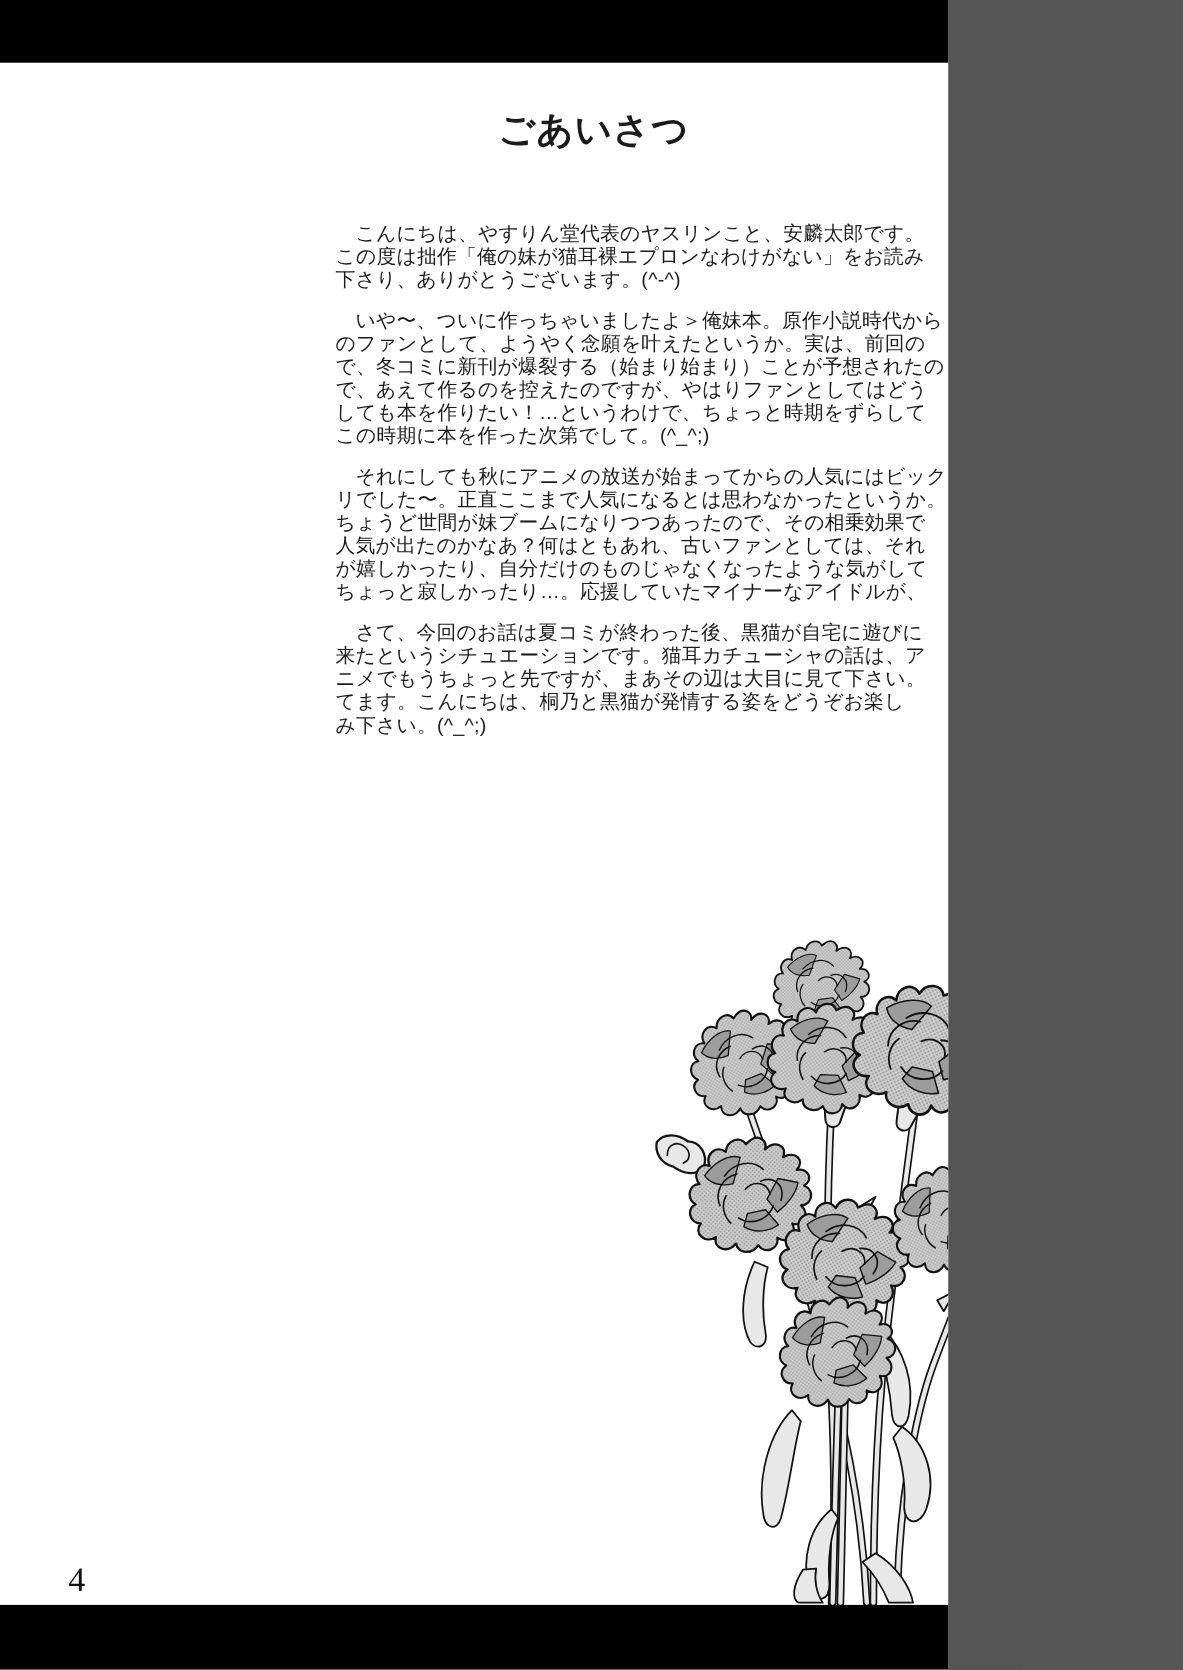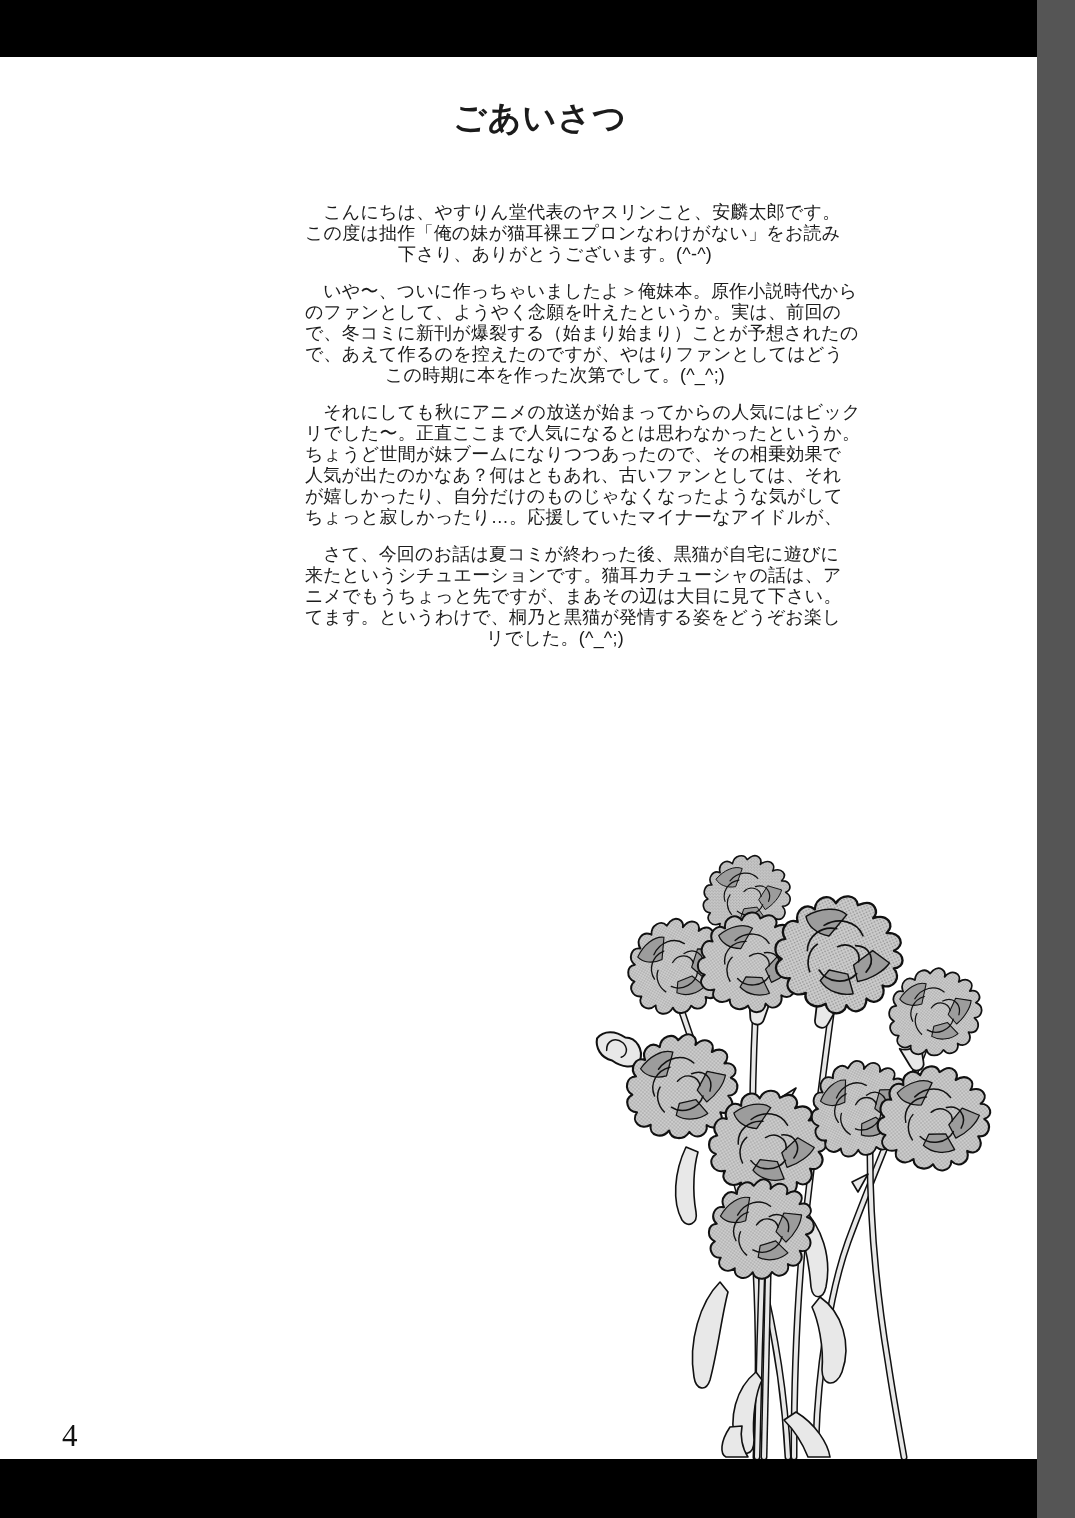--- a/index.html
+++ b/index.html
@@ -1,36 +1,36 @@
 <!DOCTYPE html>
 <html style="--scan-border: #000000; --paper: #ffffff; --text: #1b1b1b; --line-art: #111111; --petal-tone: #b5b5b5; --petal-shadow: #9c9c9c; --foliage-light: #e8e8e8;"><head>
 <meta charset="utf-8">
 <style>
   html,body{margin:0;padding:0;background:#555;}
   .page{
     position:relative;
-    width:1037px;height:1518px;
+    width:862px;height:1518px;
     background:var(--paper,#fff);
     overflow:hidden;
     font-family:"Liberation Sans","DejaVu Sans",sans-serif;
     color:var(--text,#1b1b1b);
   }
   .scan-bar{position:absolute;left:0;width:1075px;background:var(--scan-border,#000);}
   .scan-bar.top{top:0;height:57px;}
   .scan-bar.bottom{top:1459px;height:59px;}
   .title{
     position:absolute;left:280px;top:96px;width:520px;
     margin:0;text-align:center;
     font-size:33px;font-weight:700;letter-spacing:1px;
   }
   .body-text{
     position:absolute;left:305px;top:202px;width:500px;
     font-size:18px;line-height:21px;
   }
-  .para{margin:0 0 16px 0;text-align:center;}
+  .para{margin:0 0 16px 0;}
   .line{white-space:pre;letter-spacing:0.2px;}
   .page-number{
     position:absolute;left:62px;top:1418px;
     font-family:"Liberation Serif","DejaVu Serif",serif;
     font-size:31px;color:#111;
   }
   .flowers{position:absolute;left:570px;top:852px;width:440px;height:607px;}
   
   .petal-outer{fill:url(#ht4);stroke:var(--line-art,#111);stroke-width:2;stroke-linejoin:round;}
   .petal-shade{fill:var(--petal-shadow,#9c9c9c);stroke:var(--line-art,#111);stroke-width:1.2;stroke-linejoin:round;}
@@ -54,36 +54,37 @@
       <div class="para">
         <div class="line">　こんにちは、やすりん堂代表のヤスリンこと、安麟太郎です。</div>
         <div class="line">この度は拙作「俺の妹が猫耳裸エプロンなわけがない」をお読み</div>
         <div class="line">下さり、ありがとうございます。(^-^)</div>
       </div>
       <div class="para">
         <div class="line">　いや〜、ついに作っちゃいましたよ＞俺妹本。原作小説時代から</div>
         <div class="line">のファンとして、ようやく念願を叶えたというか。実は、前回の</div>
         <div class="line">で、冬コミに新刊が爆裂する（始まり始まり）ことが予想されたの</div>
         <div class="line">で、あえて作るのを控えたのですが、やはりファンとしてはどう</div>
+        <div class="line">しても本を作りたい！…というわけで、ちょっと時期をずらして</div>
         <div class="line">この時期に本を作った次第でして。(^_^;)</div>
       </div>
       <div class="para">
         <div class="line">　それにしても秋にアニメの放送が始まってからの人気にはビック</div>
         <div class="line">リでした〜。正直ここまで人気になるとは思わなかったというか。</div>
         <div class="line">ちょうど世間が妹ブームになりつつあったので、その相乗効果で</div>
         <div class="line">人気が出たのかなあ？何はともあれ、古いファンとしては、それ</div>
         <div class="line">が嬉しかったり、自分だけのものじゃなくなったような気がして</div>
         <div class="line">ちょっと寂しかったり…。応援していたマイナーなアイドルが、</div>
       </div>
       <div class="para">
         <div class="line">　さて、今回のお話は夏コミが終わった後、黒猫が自宅に遊びに</div>
         <div class="line">来たというシチュエーションです。猫耳カチューシャの話は、ア</div>
         <div class="line">ニメでもうちょっと先ですが、まあその辺は大目に見て下さい。</div>
-        <div class="line">てます。というわけで、桐乃と黒猫が発情する姿をどうぞお楽し</div>
-        <div class="line">リでした。(^_^;)</div>
+        <div class="line">てます。こんにちは、桐乃と黒猫が発情する姿をどうぞお楽し</div>
+        <div class="line">み下さい。(^_^;)</div>
       </div>
     </div>
 
   <div class="flowers">
     <svg width="440" height="607" viewBox="0 0 440 607">
       <defs>
         <pattern id="ht4" width="3.6" height="3.6" patternUnits="userSpaceOnUse">
           <rect width="3.6" height="3.6" fill="#cdcdcd"></rect>
           <circle cx="0.9" cy="0.9" r="0.75" fill="#979797"></circle>
           <circle cx="2.7" cy="2.7" r="0.75" fill="#979797"></circle>

